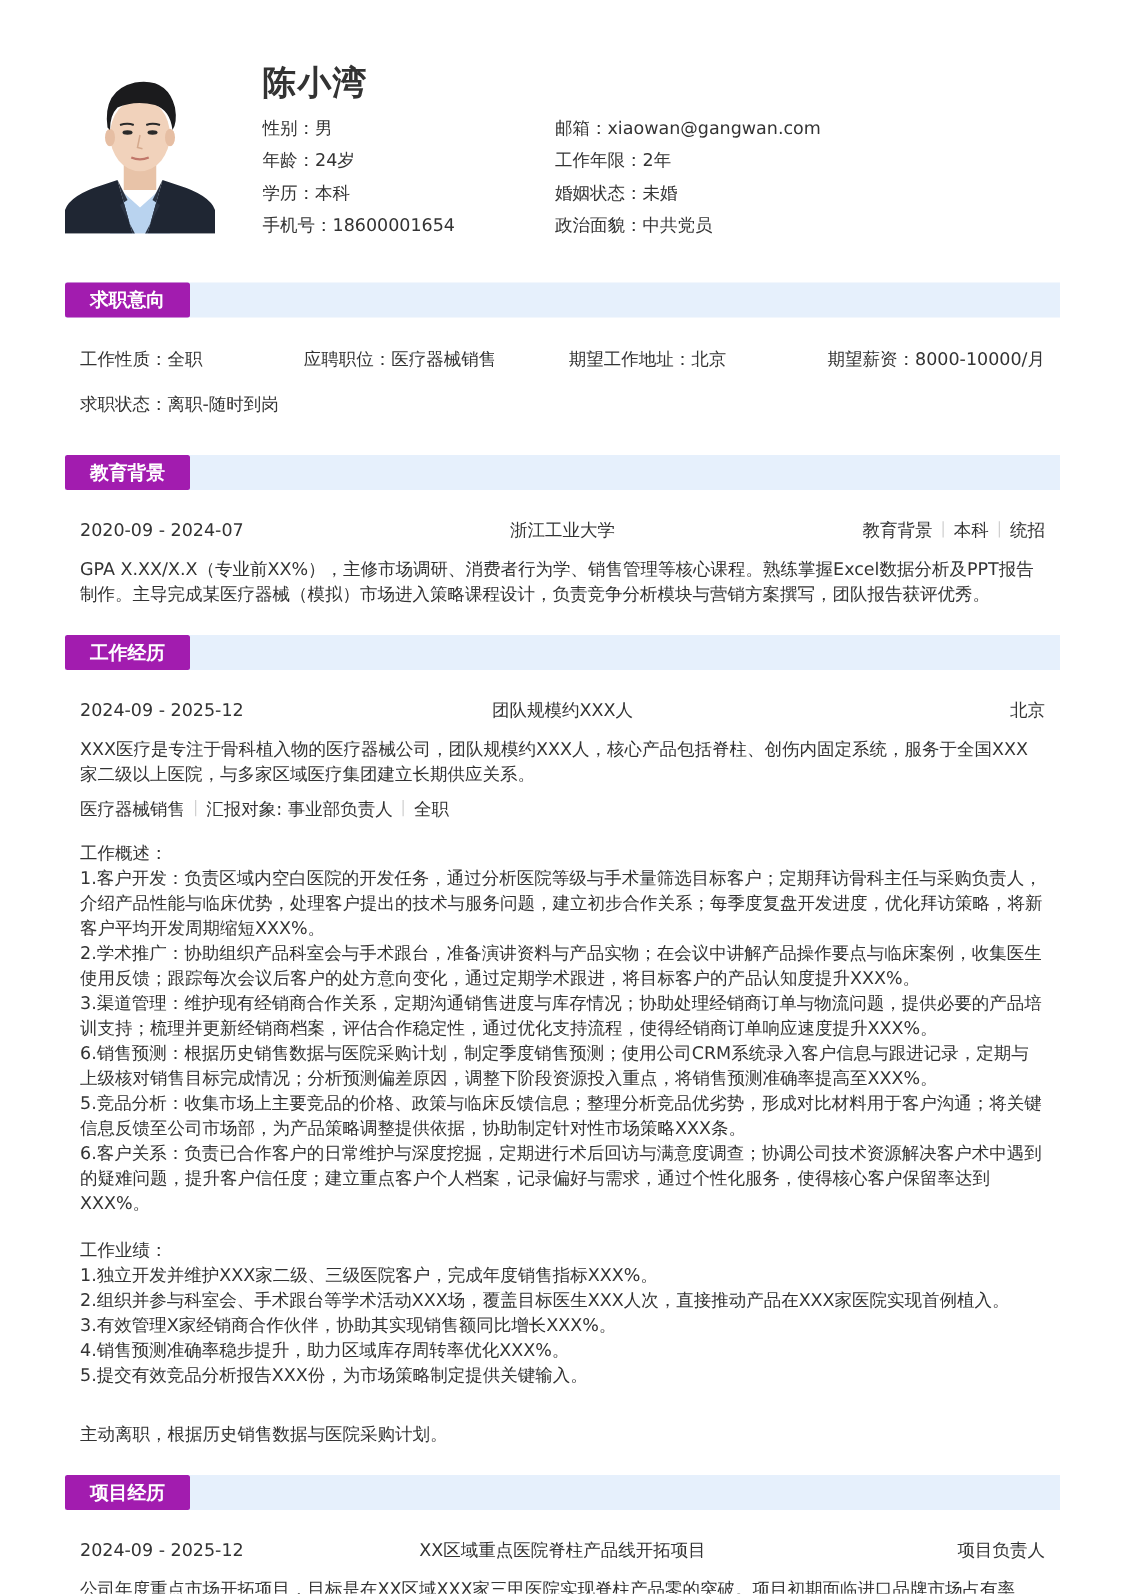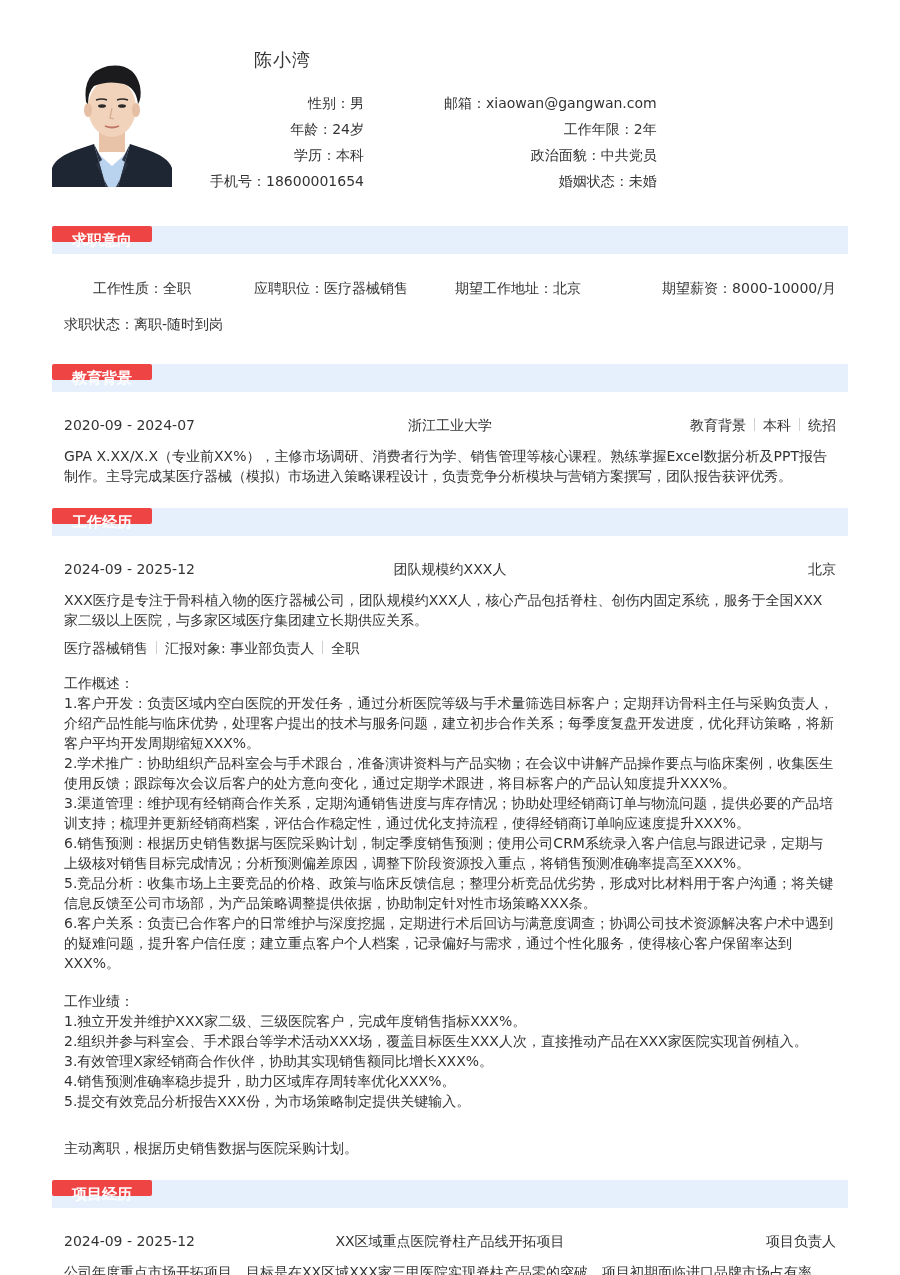--- a/index.html
+++ b/index.html
@@ -1,29 +1,29 @@
 <!DOCTYPE html>
 <html><head>
 <meta charset="utf-8">
 <style>
   * { box-sizing: border-box; margin: 0; padding: 0; }
   html, body { width: 900px; height: 1275px; overflow: hidden; background: #ffffff; }
   body { font-family: "DejaVu Sans", "Liberation Sans", sans-serif; color: #333333; font-size: 14px; position: relative; }
 
   .header { position: absolute; left: 52px; top: 48px; width: 800px; height: 140px; }
   .photo { position: absolute; left: 0; top: 8px; width: 120px; height: 131px; overflow: hidden; background: #ffffff; }
-  .name { position: absolute; left: 158px; top: 0; font-size: 18px; font-weight: normal; color: #333333; letter-spacing: 1px; margin-left: 44px; }
+  .name { position: absolute; left: 158px; top: 0; font-size: 27px; font-weight: bold; color: #333333; letter-spacing: 1px; }
   .info-col { position: absolute; top: 44px; }
   .info-col.left { left: 158px; }
   .info-col.right { left: 392px; }
-  .info-row { height: 26px; line-height: 22px; font-size: 14px; color: #333; white-space: nowrap; text-align: right; }
+  .info-row { height: 26px; line-height: 22px; font-size: 14px; color: #333; white-space: nowrap; }
   .info-row .lbl { color: #333; }
 
   .section-bar { position: absolute; left: 52px; width: 796px; height: 28px; background: #e6f0fc; }
-  .section-tag { position: absolute; left: 0; top: 0; height: 16px; width: 100px; background: #ef4444; color: #fff; font-weight: bold; font-size: 15px; line-height: 28px; text-align: center; border-radius: 2px; }
+  .section-tag { position: absolute; left: 0; top: 0; height: 28px; width: 100px; background: #a21caf; color: #fff; font-weight: bold; font-size: 15px; line-height: 28px; text-align: center; border-radius: 2px; }
 
   .intent-row { position: absolute; left: 64px; font-size: 14px; line-height: 20px; white-space: nowrap; }
   .intent-item { position: absolute; top: 0; white-space: nowrap; }
 
   .entry-head { position: absolute; left: 64px; width: 772px; height: 20px; font-size: 14px; line-height: 20px; }
   .entry-head .left { position: absolute; left: 0; top: 0; }
   .entry-head .center { position: absolute; left: 0; right: 0; top: 0; text-align: center; }
   .entry-head .right { position: absolute; right: 0; top: 0; }
   .sep { display: inline-block; width: 1px; height: 13px; background: #d0d0d0; margin: 0 8px; vertical-align: -1px; }
 
@@ -85,34 +85,34 @@
   </div>
 
   <div class="info-col right">
     <div class="info-row">
       <span class="lbl">邮箱：</span><span>xiaowan@gangwan.com</span>
     </div>
     <div class="info-row">
       <span class="lbl">工作年限：</span><span>2年</span>
     </div>
     <div class="info-row">
-      <span class="lbl">政治面貌：</span><span>中共党员</span>
+      <span class="lbl">婚姻状态：</span><span>未婚</span>
     </div>
     <div class="info-row">
-      <span class="lbl">婚姻状态：</span><span>未婚</span>
+      <span class="lbl">政治面貌：</span><span>中共党员</span>
     </div>
   </div>
 </div>
 
 <div class="section-bar" style="top:226px;">
   <div class="section-tag">求职意向</div>
 </div>
 <div class="intent-row" style="top:278px; width:772px; height:20px;">
-  <span class="intent-item" style="left:0;margin-left:29px;"><span>工作性质：</span><span>全职</span></span>
-  <span class="intent-item" style="left:190px;text-align:right;"><span>应聘职位：</span><span>医疗器械销售</span></span>
+  <span class="intent-item" style="left:0;"><span>工作性质：</span><span>全职</span></span>
+  <span class="intent-item" style="left:179px;text-align:right;"><span>应聘职位：</span><span>医疗器械销售</span></span>
   <span class="intent-item" style="left:391px;"><span>期望工作地址：</span><span>北京</span></span>
   <span class="intent-item" style="right:0;"><span>期望薪资：</span><span>8000-10000/月</span></span>
 </div>
 <div class="intent-row" style="top:314px;text-align:right;">
   <span>求职状态：</span><span>离职-随时到岗</span>
 </div>
 
 <div class="section-bar" style="top:364px;">
   <div class="section-tag">教育背景</div>
 </div>

